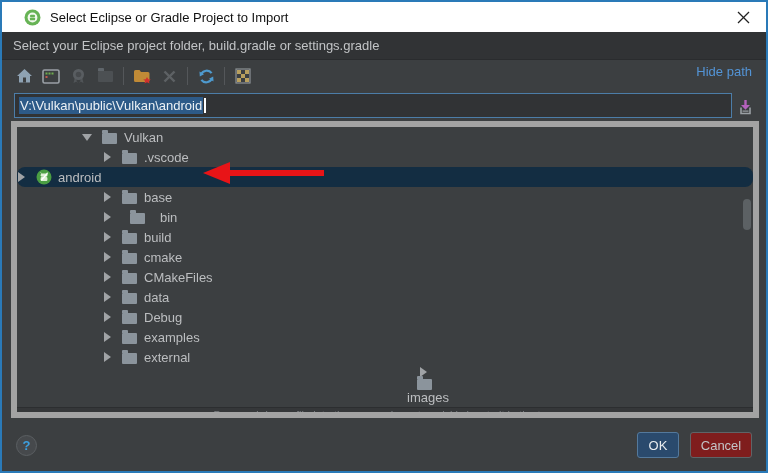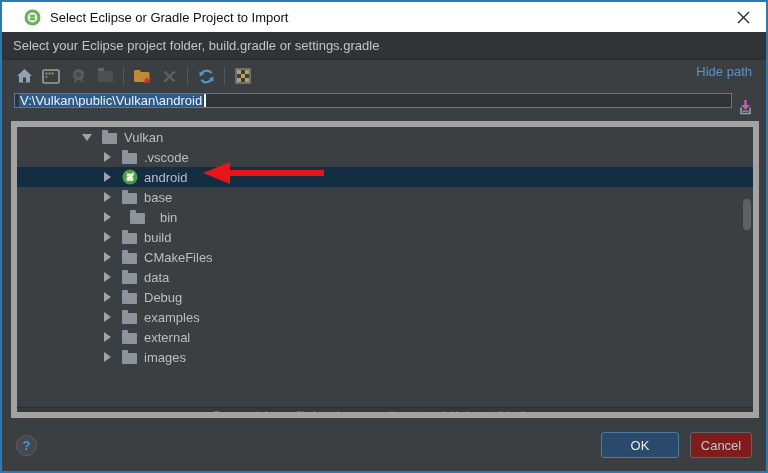--- a/index.html
+++ b/index.html
@@ -43,21 +43,21 @@
   }
   .tb-btn.disabled { opacity:.45; }
   .tb-sep { width:1px; height:18px; background:#54575a; margin:0 6px 0 3px; }
   .hide-path {
     position:absolute; top:62px; right:14px; font-size:13px;
     color: var(--accent-link, #5394d6); cursor:pointer;
   }
 
   
   .path-field {
-    position:absolute; top:91px; left:12px; width:718px; height:15px;
+    position:absolute; top:91px; left:12px; width:718px; height:25px;
     background:#313335; border:1px solid #4c7da8;
     display:flex; align-items:center; padding:0 4px;
     font-size:13px; color:#ecf1f5; white-space:nowrap; overflow:hidden;
   }
   .path-selected { background:#2d5a88; padding:1px 1px; }
   .caret { display:inline-block; width:2px; height:15px; background:#ffffff; margin-left:1px; vertical-align:middle; }
   .paste-path-btn {
     position:absolute; top:95px; right:11px; width:20px; height:20px;
     display:flex; align-items:center; justify-content:center;
   }
@@ -125,21 +125,21 @@
     background:#46494c; border:1px solid #5b5f62;
     color:#3c9fdf; font-size:13px; font-weight:bold;
     display:flex; align-items:center; justify-content:center;
   }
   .footer .spacer { flex:1; }
   .btn {
     height:26px; border-radius:3px; font-size:13px;
     display:flex; align-items:center; justify-content:center;
   }
   .btn-ok {
-    width:78px; background: var(--ok-bg, #2a4a6d);
+    width:42px; background: var(--ok-bg, #2a4a6d);
     border:1px solid #54799c; color:#e8ecef; margin-right:11px;
   }
   .btn-cancel {
     width:62px; background:#7f1d1d; border:1px solid #5f6467; color:#c3c5c7;
   }
 </style>
 </head>
 <body>
 
 <div class="window">
@@ -246,21 +246,21 @@
     <span class="icon-folder"></span>
 
     <span class="tree-label">Vulkan</span>
   </div>
         <div class="tree-row" style="padding-left: 86px;">
     <span class="chev right"></span>
     <span class="icon-folder"></span>
 
     <span class="tree-label">.vscode</span>
   </div>
-        <div class="tree-row selected" style="padding-left: 86px;">
+        <div class="tree-row selected" style=" border-radius: 8px;">
     <span class="chev right"></span>
 
     <svg class="icon-android" viewBox="0 0 16 16">
       <circle cx="8" cy="8" r="7.5" fill="#4b9e43"></circle>
       <rect x="4.6" y="4.6" width="6.8" height="3.1" rx="1.5" fill="#dff0d5"></rect>
       <rect x="4.6" y="8.1" width="6.8" height="3.8" rx="1" fill="#dff0d5"></rect>
       <line x1="5.6" y1="4.7" x2="4.6" y2="3.4" stroke="#dff0d5" stroke-width="0.8"></line>
       <line x1="10.4" y1="4.7" x2="11.4" y2="3.4" stroke="#dff0d5" stroke-width="0.8"></line>
       <line x1="11.6" y1="4.2" x2="5.2" y2="11.2" stroke="#ffffff" stroke-width="1.4"></line>
     </svg>
@@ -281,20 +281,26 @@
         <div class="tree-row" style="padding-left: 86px;">
     <span class="chev right"></span>
     <span class="icon-folder"></span>
 
     <span class="tree-label">build</span>
   </div>
         <div class="tree-row" style="padding-left: 86px;">
     <span class="chev right"></span>
     <span class="icon-folder"></span>
 
+    <span class="tree-label">cmake</span>
+  </div>
+        <div class="tree-row" style="padding-left: 86px;">
+    <span class="chev right"></span>
+    <span class="icon-folder"></span>
+
     <span class="tree-label">CMakeFiles</span>
   </div>
         <div class="tree-row" style="padding-left: 86px;">
     <span class="chev right"></span>
     <span class="icon-folder"></span>
 
     <span class="tree-label">data</span>
   </div>
         <div class="tree-row" style="padding-left: 86px;">
     <span class="chev right"></span>
@@ -307,21 +313,21 @@
     <span class="icon-folder"></span>
 
     <span class="tree-label">examples</span>
   </div>
         <div class="tree-row" style="padding-left: 86px;">
     <span class="chev right"></span>
     <span class="icon-folder"></span>
 
     <span class="tree-label">external</span>
   </div>
-        <div class="tree-row" style="padding-left: 86px;">
+        <div class="tree-row" style="padding-left: 86px; flex-direction: column;">
     <span class="chev right"></span>
     <span class="icon-folder"></span>
 
     <span class="tree-label">images</span>
   </div>
       </div>
     <div class="hint-bar">Drag and drop a file into the space above to quickly locate it in the tree</div>
     <div class="scrollbar-thumb"></div>
   </div>
 

